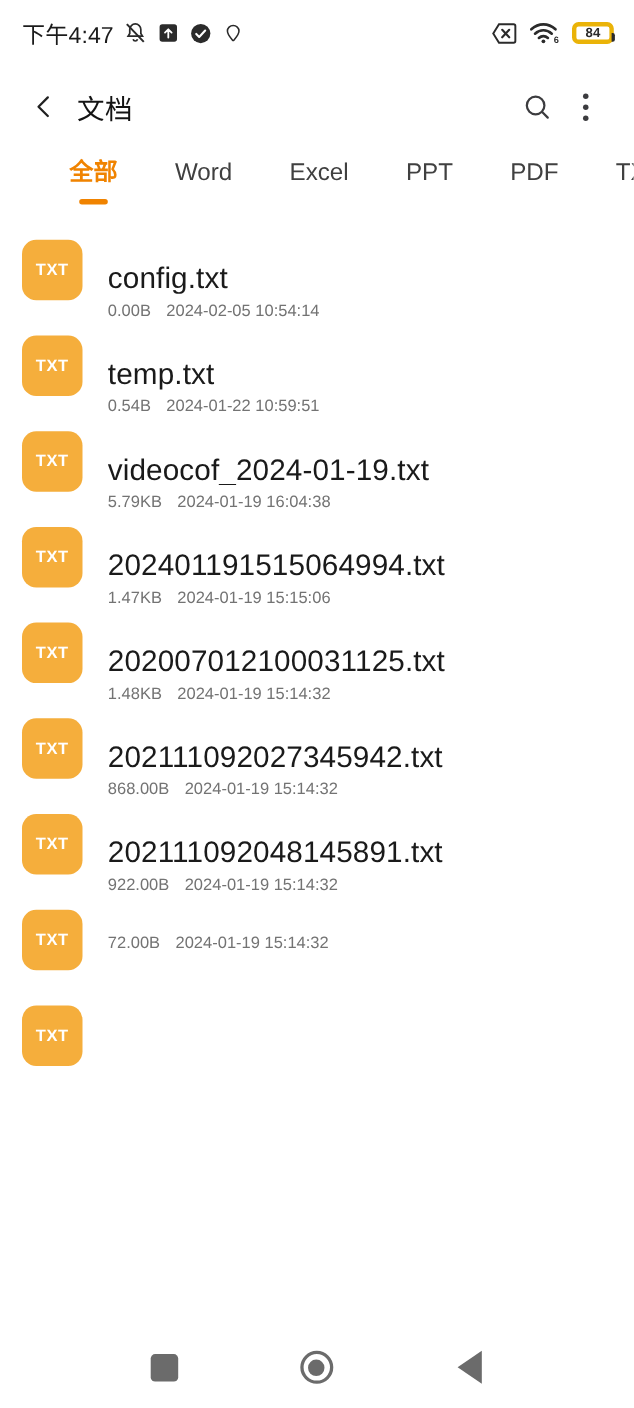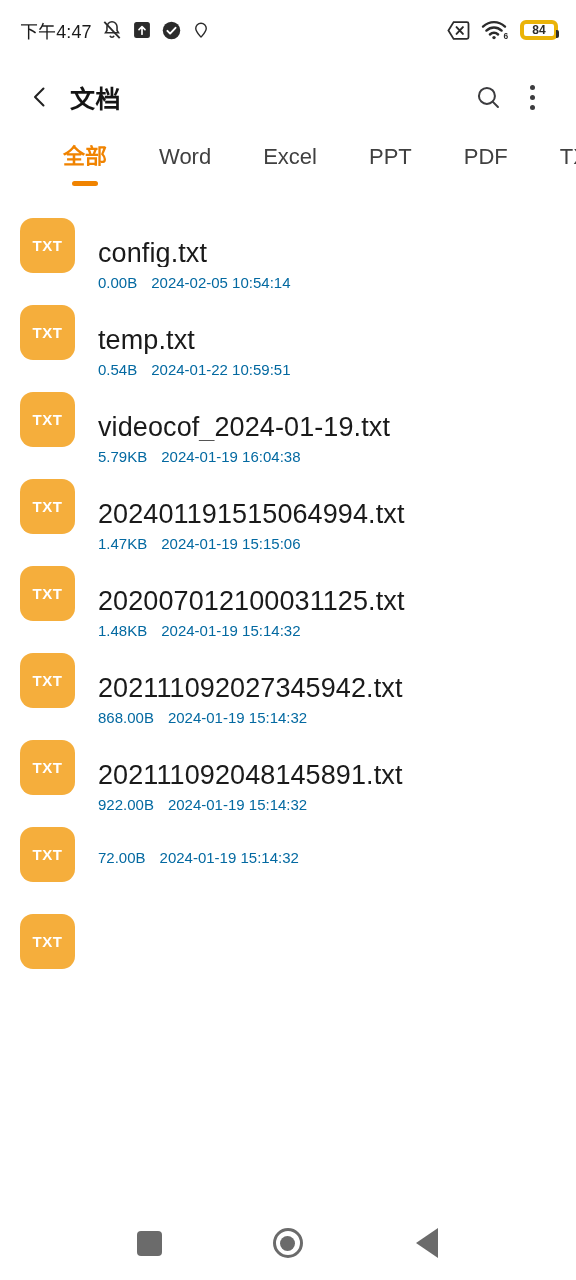--- a/index.html
+++ b/index.html
@@ -11,40 +11,40 @@
     overflow:hidden;
   }
   #screen { position:relative; width:576px; height:1280px; background:#fff; }
 
   
   .statusbar{
     height:60px; display:flex; align-items:center;
     justify-content:space-between; padding:0 18px 0 20px;
   }
   .sb-left{ display:flex; align-items:center; gap:9px; }
-  .sb-time{ font-size:18px; color:#1b1b1b; letter-spacing:.1px; font-weight:400; white-space:nowrap; }
+  .sb-time{ font-size:21px; color:#1b1b1b; letter-spacing:.1px; font-weight:400; white-space:nowrap; }
   .sb-right{ display:flex; align-items:center; gap:11px; }
   .sb-ico{ display:block; }
   .batt{
     position:relative; width:38px; height:20px; border:4px solid #eab308;
     border-radius:6px; display:flex; align-items:center; justify-content:center;
   }
   .batt:after{
     content:""; position:absolute; right:-5px; top:6px; width:3px; height:8px;
     background:#2b2b2b; border-radius:0 2px 2px 0;
   }
   .batt span{ font-size:12px; font-weight:700; color:#2b2b2b; line-height:1; }
 
   
   .appbar{
     height:74px; display:flex; align-items:center; padding:0 22px 0 20px;
   }
   .back-btn{ width:40px; height:40px; display:flex; align-items:center; justify-content:center; }
   .appbar-title{
-    font-size:25px; color:#141414; margin-left:10px; font-weight:700; letter-spacing:.5px;text-align:center;
+    font-size:25px; color:#141414; margin-left:10px; font-weight:400; letter-spacing:.5px;text-align:center;
   }
   .appbar-spacer{ flex:1; }
   .icon-btn{ width:44px; height:44px; display:flex; align-items:center; justify-content:center; }
   .kebab{ display:flex; flex-direction:column; gap:5px; align-items:center; }
   .kebab i{ width:5px; height:5px; border-radius:50%; background:#3c3c3f; display:block; }
 
   
   .tabs{ display:flex; align-items:flex-start; padding:8px 0 0 63px; height:62px; }
   .tab{
     position:relative; font-size:22px; color:#404040; padding:0 0 12px 0;
@@ -68,21 +68,21 @@
   }
   .file-icon span{
     color:#ffffff; font-size:15px; font-weight:700; letter-spacing:.6px;
   }
   .file-meta{ margin-left:23px; min-width:0; }
   .file-name{
     font-size:27px; color:#1a1a1a; line-height:27px; white-space:nowrap;
     overflow:hidden; text-overflow:ellipsis; letter-spacing:.1px;margin-top:40px;
   }
   .file-sub{
-    margin-top:6px; font-size:15px; color:#0369a1; line-height:19px;
+    margin-top:6px; font-size:15px; color:#737373; line-height:19px;
     display:flex; gap:14px; white-space:nowrap;
   }
 
   
   .navbar{
     position:absolute; left:0; bottom:0; width:576px; height:74px;
     display:flex; align-items:center; justify-content:space-around;
     padding:0 80px;
   }
   .nav-btn{ width:56px; height:56px; display:flex; align-items:center; justify-content:center; }

